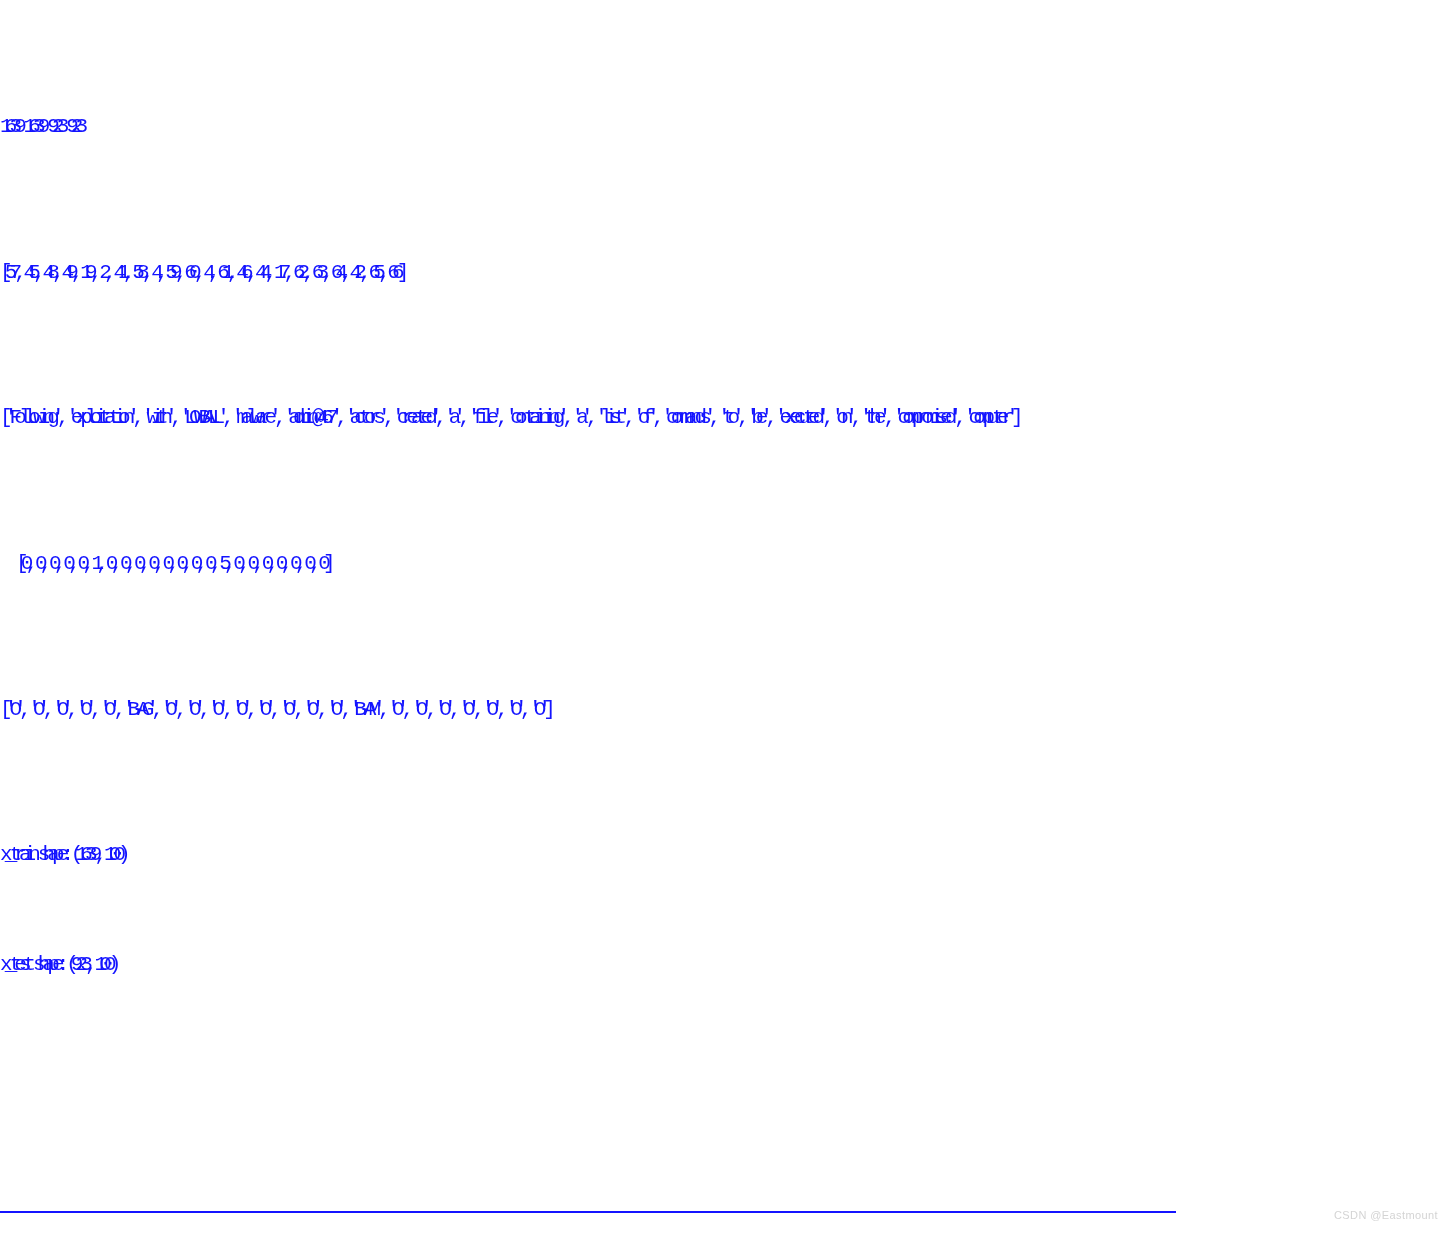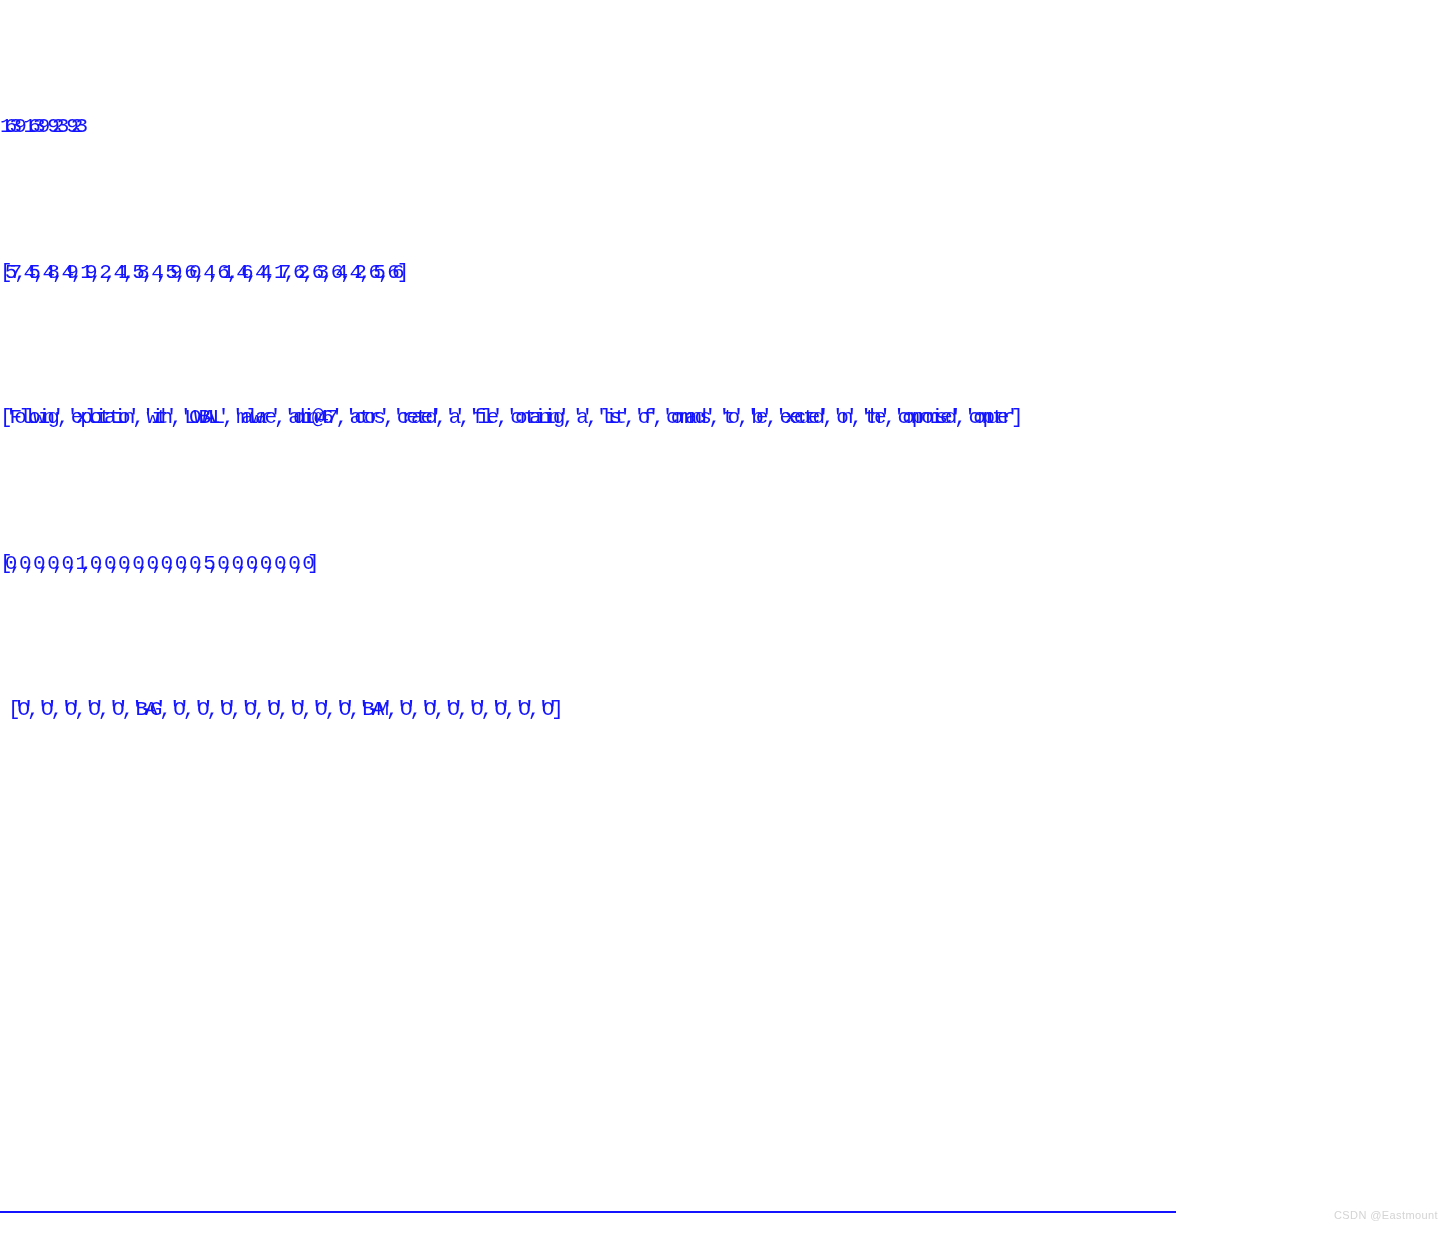--- a/index.html
+++ b/index.html
@@ -76,24 +76,26 @@
 <body>
 
 <div id="console">
 
   <span class="line mono" style="letter-spacing: -7.878px;">1639 1639 923 923</span>
 
   <span class="wrapblock mono" style="letter-spacing: -7.878px;">[57, 45, 48, 49, 19, 2, 41, 58, 4, 59, 60, 4, 61, 46, 44, 17, 62, 63, 64, 42, 65, 66]</span>
 
   <span class="wrapblock mono" style="letter-spacing: -7.878px;">['Following', 'exploitation', 'with', 'LOWBALL', 'malware', 'admin@467', 'actors', 'created', 'a', 'file', 'containing', 'a', 'list', 'of', 'commands', 'to', 'be', 'executed', 'on', 'the', 'compromised', 'computer']</span>
 
-  <span class="wrapblock mono" style="letter-spacing: -7.878px;">[0, 0, 0, 0, 0, 1, 0, 0, 0, 0, 0, 0, 0, 0, 5, 0, 0, 0, 0, 0, 0, 0]</span>
+  <span class="wrapblock mono" style="letter-spacing: -7.878px; padding-left: 16px;">[0, 0, 0, 0, 0, 1, 0, 0, 0, 0, 0, 0, 0, 0, 5, 0, 0, 0, 0, 0, 0, 0]</span>
 
-  <span class="wrapblock mono" style="letter-spacing: -7.878px; padding-left: 8px;">['O', 'O', 'O', 'O', 'O', 'B-AG', 'O', 'O', 'O', 'O', 'O', 'O', 'O', 'O', 'B-AM', 'O', 'O', 'O', 'O', 'O', 'O', 'O']</span>
+  <span class="wrapblock mono" style="letter-spacing: -7.878px;">['O', 'O', 'O', 'O', 'O', 'B-AG', 'O', 'O', 'O', 'O', 'O', 'O', 'O', 'O', 'B-AM', 'O', 'O', 'O', 'O', 'O', 'O', 'O']</span>
 
+  <span class="line mono" style="letter-spacing: -7.878px;">x_train shape: (1639, 100)</span>
+  <span class="line mono" style="letter-spacing: -7.878px;">x_test shape: (923, 100)</span>
   
   
 
   
 
   
 
   
 
   

